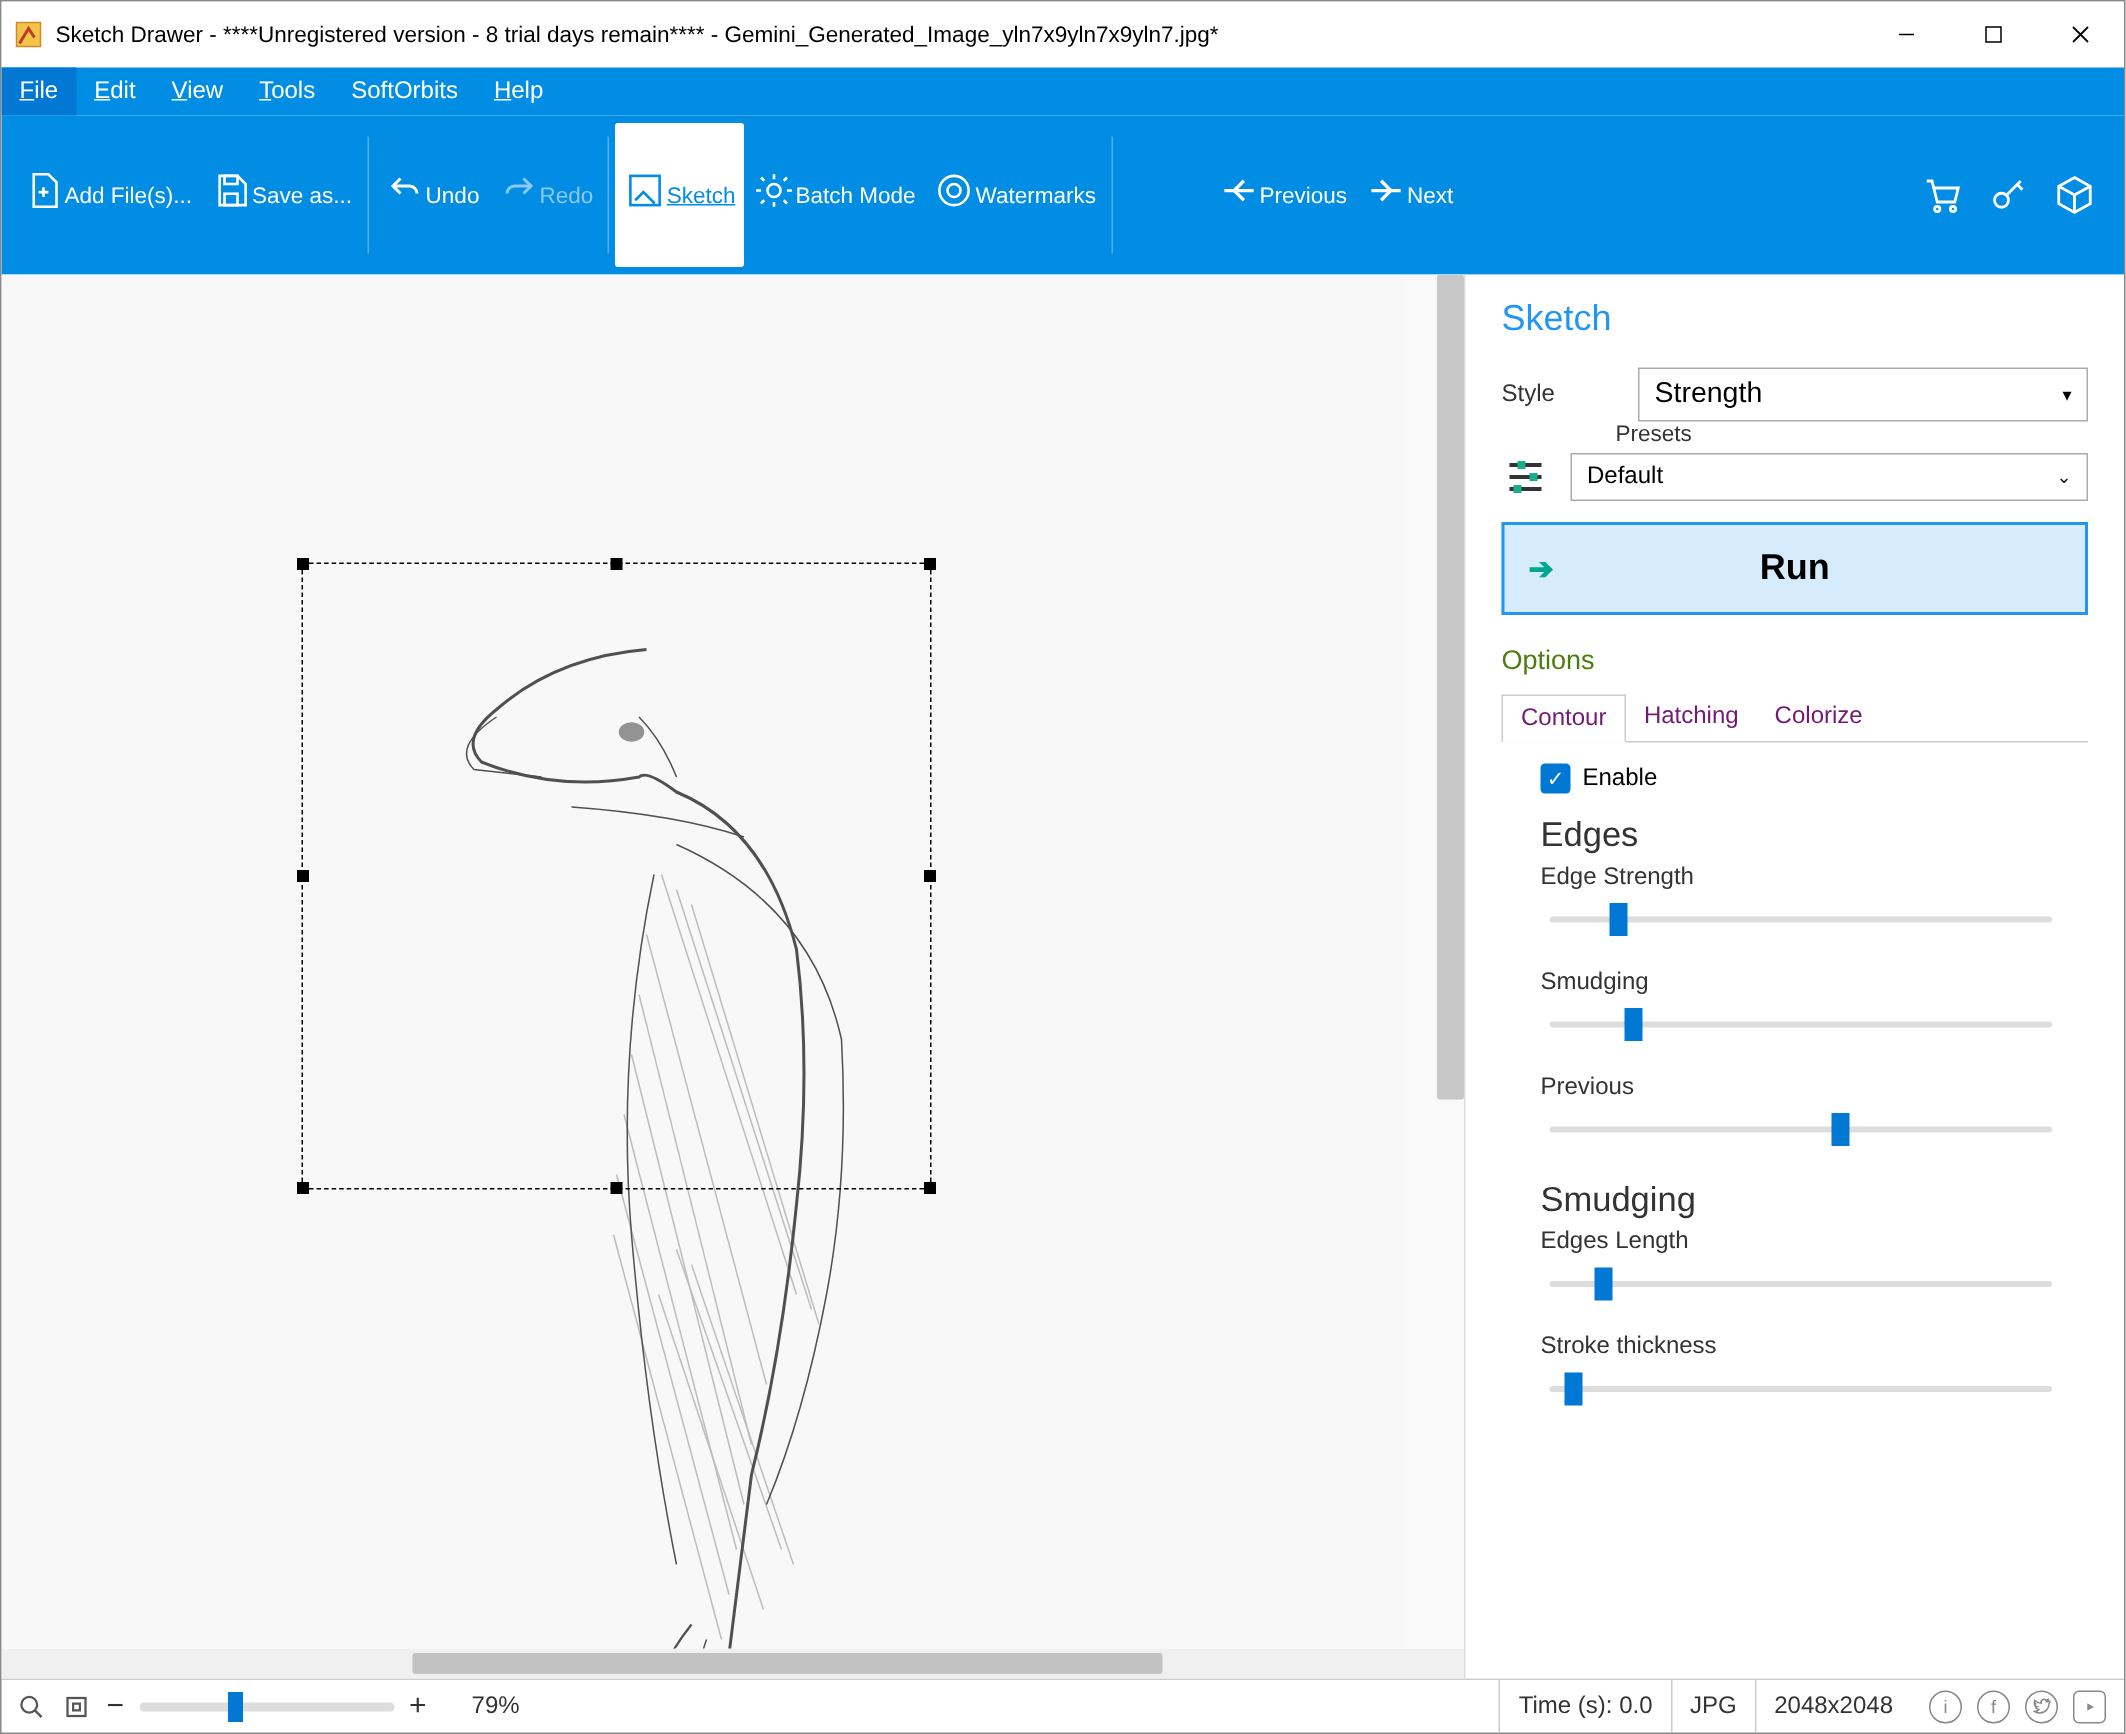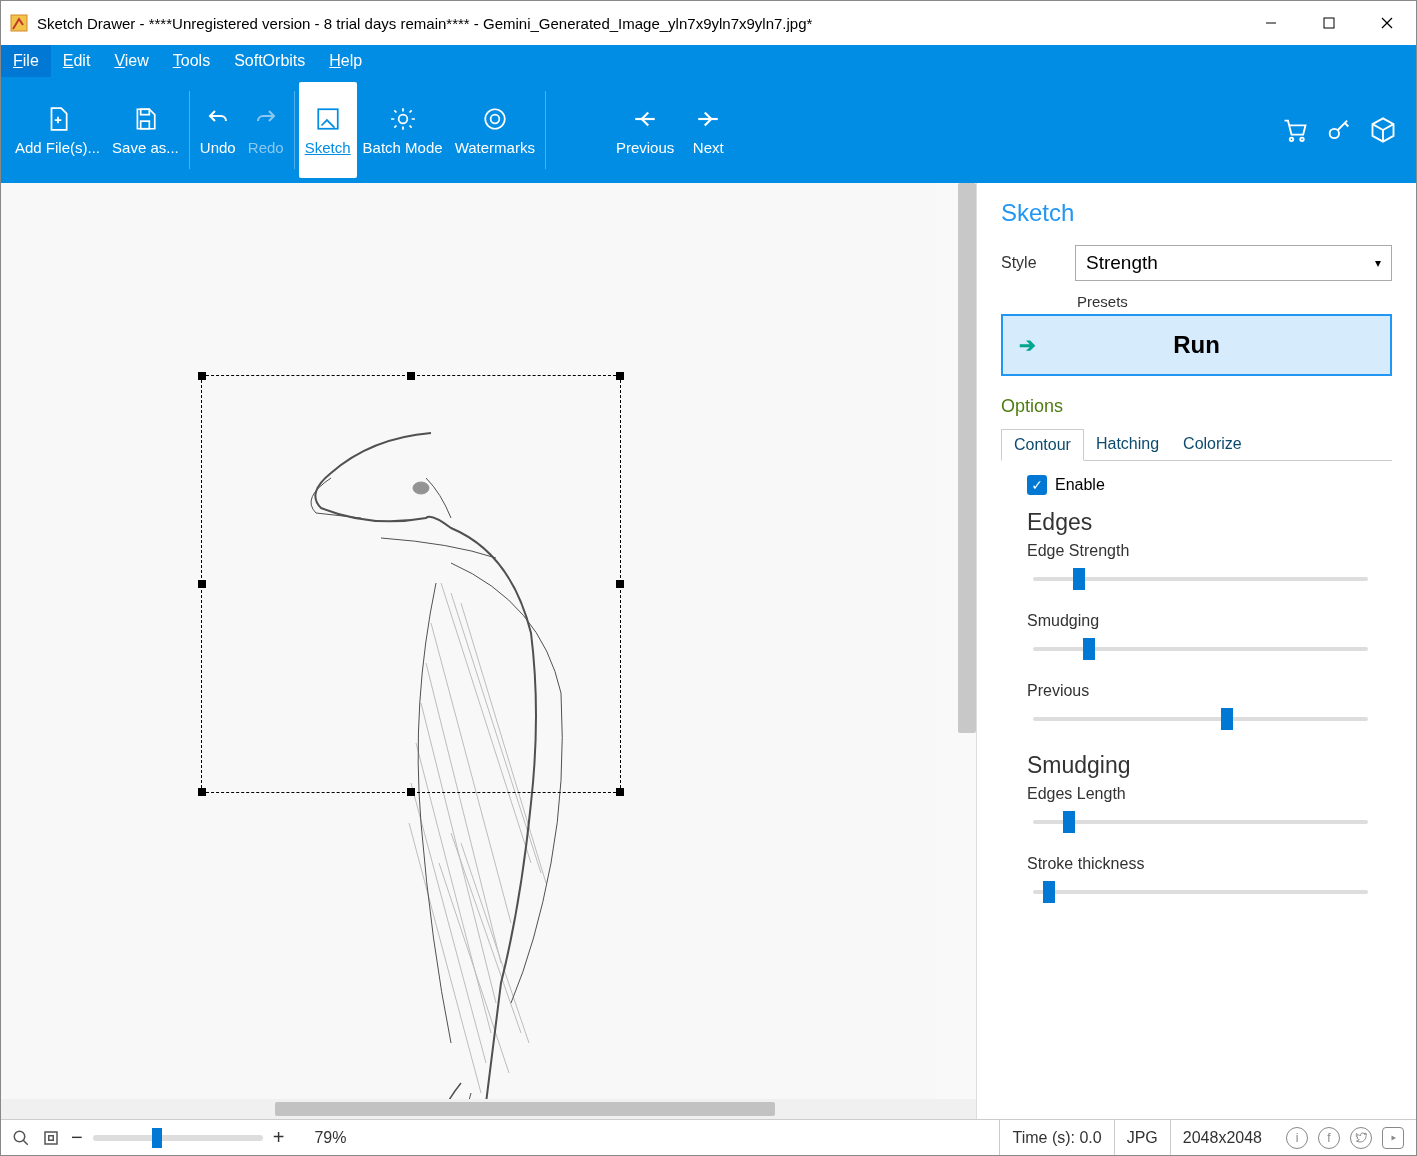--- a/index.html
+++ b/index.html
@@ -8,21 +8,21 @@
 .titlebar .app-icon { width: 20px; height: 20px; margin-right: 8px; }
 .titlebar .title-text { font-size: 15px; color: #000; flex: 1; }
 .titlebar .win-ctrl { width: 58px; height: 44px; display: flex; align-items: center; justify-content: center; cursor: pointer; }
 
 .menubar { height: 32px; background: #018de4; display: flex; align-items: stretch; color: #fff; font-size: 16px; }
 .menubar .menu-item { padding: 0 12px; display: flex; align-items: center; cursor: pointer; text-align: center; }
 .menubar .menu-item.active { background: #0078d4; }
 .menubar .menu-item .ul { text-decoration: underline; }
 
 .ribbon { height: 106px; background: #018de4; display: flex; align-items: center; color: #fff; padding: 0 8px; }
-.ribbon-btn { display: flex; flex-direction: column; align-items: center; justify-content: center; padding: 4px 6px; min-width: 56px; height: 96px; font-size: 15px; text-align: center; cursor: pointer; border-radius:2px; }
+.ribbon-btn { display: flex; flex-direction: row; align-items: center; justify-content: center; padding: 4px 6px; min-width: 56px; height: 96px; font-size: 15px; text-align: center; cursor: pointer; border-radius:2px; }
 .ribbon-btn.active { background: #fff; color: #018de4; }
 .ribbon-btn.disabled { color: #8cc8f0; }
 .ribbon-btn .ic { width: 28px; height: 28px; margin-bottom: 6px; display:flex; align-items:center; justify-content:center; }
 .ribbon-sep { width: 1px; height: 78px; background: #4fb0ee; margin: 0 4px; }
 .ribbon-spacer { flex: 1; }
 .ribbon-right { display: flex; gap: 14px; margin-right: 10px; }
 .ribbon-right .ricon { width: 30px; height: 30px; display:flex; align-items:center; justify-content:center; cursor:pointer;}
 
 .main { flex: 1; display: flex; overflow: hidden; }
 .canvas-area { flex: 1; background: #fdfdfd; position: relative; overflow: hidden; display:flex; flex-direction:column;}
@@ -32,32 +32,32 @@
 .handle { position:absolute; width:8px; height:8px; background:#000; }
 .h-tl{top:-4px;left:-4px;} .h-tc{top:-4px;left:calc(50% - 4px);} .h-tr{top:-4px;right:-4px;}
 .h-ml{top:calc(50% - 4px);left:-4px;} .h-mr{top:calc(50% - 4px);right:-4px;}
 .h-bl{bottom:-4px;left:-4px;} .h-bc{bottom:-4px;left:calc(50% - 4px);} .h-br{bottom:-4px;right:-4px;}
 .vscroll { position:absolute; right:0; top:0; width:18px; height:60%; background:#c8c8c8; border-radius:2px;}
 .hscroll-track{height:20px; background:#f0f0f0; display:flex; align-items:center; padding:0 4px;}
 .hscroll-thumb{height:14px; width:500px; margin-left:270px; background:#c2c2c2; border-radius:2px;}
 
 .side { width: 440px; background: #fff; border-left: 1px solid #ddd; padding: 16px 24px 16px 24px; overflow-y:auto; display:flex; flex-direction:column; position:relative;}
 .side h2 { color: #2196f3; font-size: 24px; font-weight: 400; margin-bottom: 18px; }
-.row { display: flex; align-items: center; margin-bottom: 12px; gap:12px; }
+.row { display: flex; align-items: center; gap:29px; }
 .row .lbl { width: 62px; font-size: 16px; color: #333; }
 .sel { flex:1; border: 1px solid #aaa; height: 36px; display:flex; align-items:center; padding: 0 10px; font-size: 19px; justify-content:space-between; cursor:pointer; background:#fff;}
 .sel .caret { font-size:12px;}
 .presets-label { font-size: 15px; color:#333; margin-bottom:4px; margin-left:76px;}
 .preset-row { display:flex; align-items:center; gap:14px; margin-bottom:14px;}
 .preset-ic { width:32px; height:32px;}
 .run-btn { border: 2px solid #2196f3; background: #d6ebfb; height: 62px; display:flex; align-items:center; justify-content:center; font-size: 24px; font-weight:700; margin-bottom: 20px; cursor:pointer; position:relative;}
 .run-arrow { position:absolute; left:16px; color:#00a68e; font-size:20px;}
 .opts-title { font-size: 18px; color:#4d7c0f; margin-bottom:12px;}
 .tabs { display:flex; border-bottom:1px solid #ccc; margin-bottom:14px;}
-.tab { padding:6px 12px; font-size:16px; color:#0c4a6e; cursor:pointer;}
+.tab { padding:6px 12px; font-size:16px; color:#701a75; cursor:pointer;}
 .tab.active { border:1px solid #ccc; border-bottom:1px solid #fff; margin-bottom:-1px; background:#fff;}
 .chk-row { display:flex; align-items:center; gap:8px; margin-bottom:14px; margin-left:26px;}
 .chk { width:20px; height:20px; background:#0078d4; display:flex; align-items:center; justify-content:center; color:#fff; font-size:14px; border-radius:3px;}
 .sec-title { font-size: 23px; font-weight:400; color:#333; margin-bottom:6px; margin-left:26px;}
 .sl-lbl { font-size: 16px; color:#333; margin-left:26px; margin-bottom:6px;}
 .slider { height:26px; position:relative; margin:0 24px 20px 32px;}
 .slider .track { position:absolute; top:11px; left:0; right:0; height:4px; background:#ddd; border-radius:2px;}
 .slider .thumb { position:absolute; top:2px; width:12px; height:22px; background:#0078d4;}
 
 .statusbar { height: 36px; border-top:1px solid #ccc; display:flex; align-items:center; font-size:16px; color:#333; }
@@ -281,20 +281,36 @@
   <div class="side">
     <h2>Sketch</h2>
     <div class="row">
       <span class="lbl">Style</span>
       <div class="sel">
         <span>Strength</span>
         <span class="caret">▾</span>
       </div>
     </div>
     <div class="presets-label">Presets</div>
+    <div class="preset-row">
+      <span class="preset-ic">
+        <svg width="32" height="32" viewBox="0 0 24 24">
+            <line x1="4" y1="6" x2="20" y2="6" stroke="#333" stroke-width="2"></line>
+            <rect x="8" y="4" width="4" height="4" fill="#1aad8e"></rect>
+            <line x1="4" y1="12" x2="20" y2="12" stroke="#333" stroke-width="2"></line>
+            <rect x="14" y="10" width="4" height="4" fill="#1aad8e"></rect>
+            <line x1="4" y1="18" x2="20" y2="18" stroke="#333" stroke-width="2"></line>
+            <rect x="6" y="16" width="4" height="4" fill="#1aad8e"></rect>
+          </svg>
+      </span>
+      <div class="sel" style="font-size:16px; height:32px;">
+        <span>Default</span>
+        <span class="caret">⌄</span>
+      </div>
+    </div>
     <div class="run-btn">
       <span class="run-arrow">➔</span>
       <span>Run</span>
     </div>
     <div class="opts-title">Options</div>
     <div class="tabs">
       <div class="tab active">Contour</div>
       <div class="tab">Hatching</div>
       <div class="tab">Colorize</div>
     </div>

